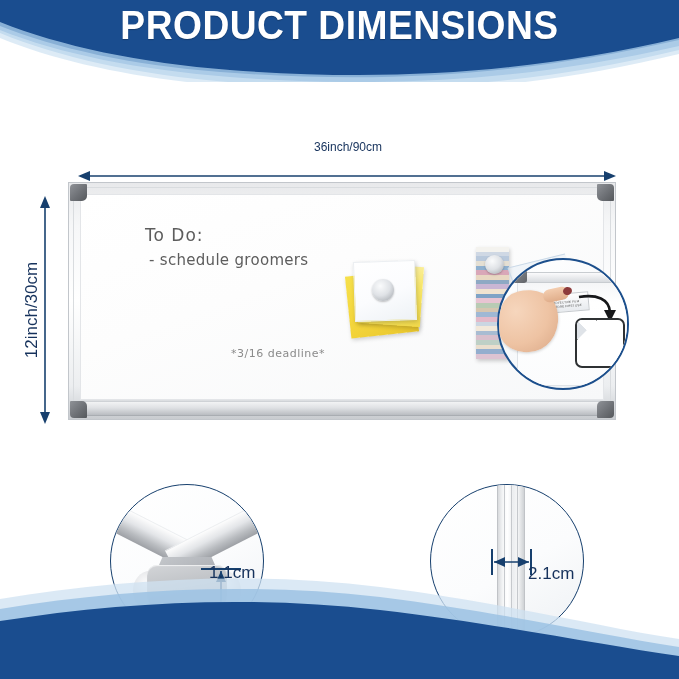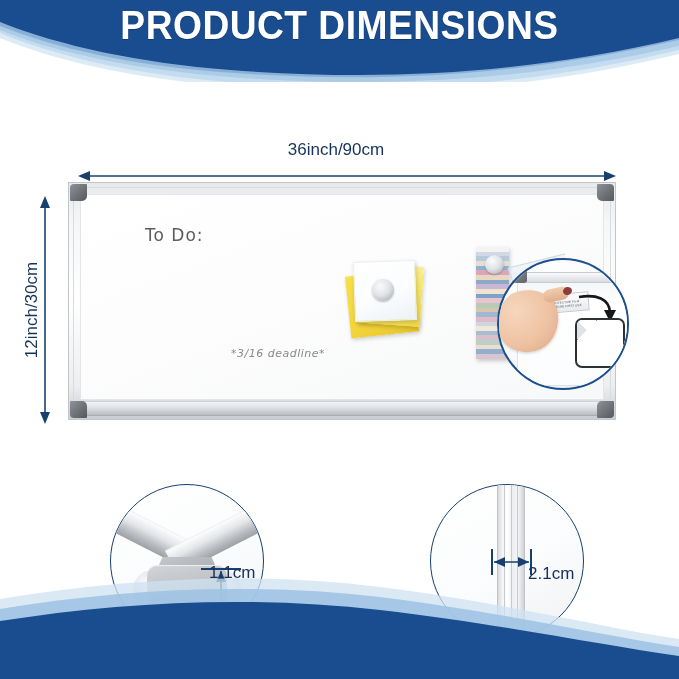--- a/index.html
+++ b/index.html
@@ -51,24 +51,24 @@
   #footer svg { display: block; }
 
   
   #dim-width {
     position: absolute;
     left: 78px; top: 168px;
     width: 538px; height: 16px;
   }
   #dim-width-label {
     position: absolute;
-    left: 236px; top: 140px;
+    left: 248px; top: 140px;
     width: 200px;
     text-align: center;
-    font-size: 17px;
+    font-size: 12px;
     color: #16325c;
     white-space: nowrap;
   }
   #dim-height {
     position: absolute;
     left: 36px; top: 196px;
     width: 18px; height: 228px;
   }
   #dim-height-label {
     position: absolute;
@@ -133,21 +133,21 @@
   .hand {
     position: absolute;
     color: #5d5d5d;
     font-family: "DejaVu Sans", sans-serif;
     white-space: nowrap;
     margin-left: 20px;
   }
   #hw-todo    { left: 44px; top: 30px; font-size: 17px; letter-spacing: 1px; }
   #hw-line1   { left: 48px; top: 56px; font-size: 15px; letter-spacing: 0.3px; }
   #hw-line2   { left: 48px; top: 78px; font-size: 15px; letter-spacing: 0.3px; }
-  #hw-deadline{ left: 130px; top: 152px; font-size: 11px; color: #8a8a8a; font-style: italic; letter-spacing: 0.5px; }
+  #hw-deadline{ left: 130px; top: 152px; font-size: 11px; color: #8a8a8a; letter-spacing: 0.5px; }
 
   
   #notes { position: absolute; left: 265px; top: 62px; width: 90px; height: 90px; }
   .note { position: absolute; box-shadow: 1px 2px 4px rgba(0,0,0,0.18); }
   #note-yellow-back {
     left: 2px; top: 16px; width: 68px; height: 62px;
     background: linear-gradient(150deg,#f6e04b 0%,#f3d43a 55%,#e8c62d 100%);
     transform: rotate(-6deg);
   }
   #note-yellow-front {
@@ -337,20 +337,21 @@
   </svg>
 </div>
 <div id="dim-height-label">12inch/30cm</div>
 
 <div id="whiteboard">
   <div class="wb-frame">
     <div class="wb-frame-inner-line"></div>
   </div>
   <div class="wb-surface">
     <div class="hand" id="hw-todo">To Do:</div>
+    <div class="hand" id="hw-line1">- schedule groomers</div>
     <div class="hand" id="hw-deadline">*3/16 deadline*</div>
 
     <div id="notes">
       <div class="note" id="note-yellow-back"></div>
       <div class="note" id="note-yellow-front"></div>
       <div class="note" id="note-white"></div>
       <div class="magnet" id="magnet-notes"></div>
     </div>
 
     <div id="swatch">

